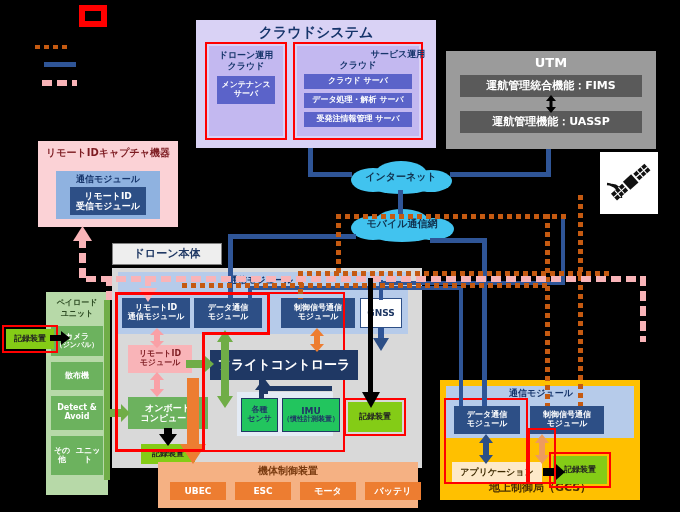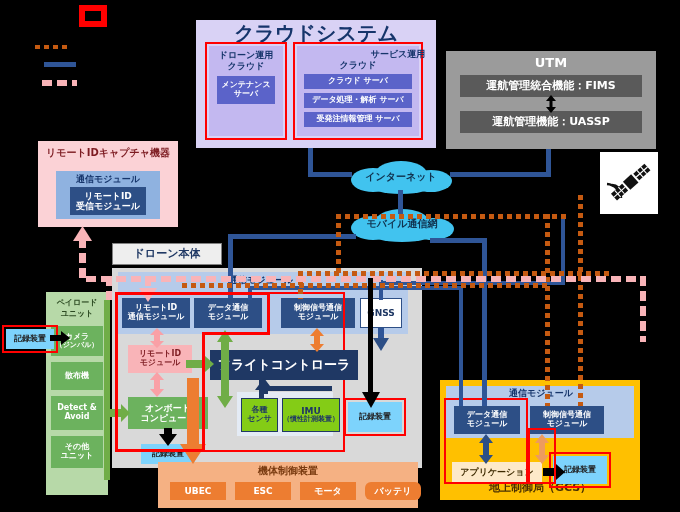--- a/index.html
+++ b/index.html
@@ -16,25 +16,25 @@
   .redline{border:2.5px solid #ff0000;}
   .gray-outer{background:#9b9b9b;}
   .gray-inner{background:#5a5a5a;color:#fff;}
   .pink-outer{background:#fbd2d6;}
   .blue-mod{background:#8fb2e0;color:#16356b;}
   .blue-dark{background:#2d4f86;color:#fff;}
   .navy{background:#1f3864;color:#fff;}
   .pinkbox{background:#f9b4b8;color:#7d1c22;}
   .greenbox{background:#6cb25e;color:#fff;}
   .greenpane{background:#b7d9a8;color:#2c4a22;}
-  .graybox{background:#7dd3fc;color:#222;}
+  .graybox{background:#84cc16;color:#222;}
   .orangepane{background:#f5b183;color:#7a3b10;}
   .orangebox{background:#ed7d31;color:#fff;}
   .whitebox{background:#fff;color:#1f3864;border:1.5px solid #2d4f86;}
-  .sensbox{background:#84cc16;color:#1f3864;border:1.5px solid #1f3864;}
+  .sensbox{background:#22c55e;color:#1f3864;border:1.5px solid #1f3864;}
   .yellowpane{background:#ffc000;color:#4a3000;}
   .creambox{background:#fde9c9;color:#3d2a00;}
   .graypane{background:#d9d9d9;}
   .lightblue-pane{background:#b6cbea;color:#16356b;}
 
   
   .ln{position:absolute;}
   .blue-s{background:#2f5597;}
   .black-s{background:#000;}
 
@@ -42,21 +42,21 @@
   .vdot-orange{background-image:repeating-linear-gradient(to bottom,#c55a11 0 5px,transparent 5px 9px);}
   .hdash-pink{background-image:repeating-linear-gradient(to right,#f9b4b8 0 10px,transparent 10px 15px);}
   .vdash-pink{background-image:repeating-linear-gradient(to bottom,#f9b4b8 0 10px,transparent 10px 15px);}
 
   .t7{font-size:7px;font-weight:bold;}
   .t8{font-size:8px;font-weight:bold;}
   .t9{font-size:9px;font-weight:bold;}
   .t10{font-size:10px;font-weight:bold;}
   .t11{font-size:11px;font-weight:bold;}
   .t13{font-size:13px;font-weight:bold;}
-  .t14{font-size:20px;font-weight:bold;}
+  .t14{font-size:14px;font-weight:bold;}
   svg{display:block;overflow:visible;}
 </style>
 </head>
 <body>
 
 <div id="stage">
 
   <div class="abs" style="left:79px;top:5px;width:28px;height:22px;border:6px solid #ff0000;"></div>
 
   <div class="abs ln hdot-orange" style="left:35px;top:45px;width:32px;height:4px;"></div>
@@ -216,37 +216,37 @@
 
   <div class="abs redline" style="left:344px;top:398px;width:62px;height:38px;">
     <div class="abs graybox ctr t8" style="left:2px;top:2px;width:54px;height:30px;">記録装置</div>
   </div>
 
   <div class="abs orangepane" style="left:158px;top:462px;width:260px;height:46px;">
     <div class="abs ctr t10" style="left:0;top:2px;width:260px;height:14px;">機体制御装置</div>
     <div class="abs orangebox ctr t9" style="left:12px;top:20px;width:56px;height:18px;">UBEC</div>
     <div class="abs orangebox ctr t9" style="left:77px;top:20px;width:56px;height:18px;">ESC</div>
     <div class="abs orangebox ctr t9" style="left:142px;top:20px;width:56px;height:18px;">モータ</div>
-    <div class="abs orangebox ctr t9" style="left:207px;top:20px;width:56px;height:18px;border-radius:6px;">バッテリ</div>
+    <div class="abs orangebox ctr t9" style="left:207px;top:20px;width:56px;height:18px;">バッテリ</div>
   </div>
 
   <div class="abs greenpane" style="left:46px;top:292px;width:62px;height:203px;">
     <div class="abs ctr t8" style="left:0;top:6px;width:62px;height:11px;">ペイロード</div>
     <div class="abs ctr t8" style="left:0;top:17px;width:62px;height:11px;">ユニット</div>
 
     <div class="abs greenbox ctr" style="left:5px;top:34px;width:52px;height:30px;flex-direction:column;">
       <span class="t8">カメラ</span>
       <span class="t7">（ジンバル）</span>
     </div>
     <div class="abs greenbox ctr t8" style="left:5px;top:70px;width:52px;height:28px;">散布機</div>
     <div class="abs greenbox ctr" style="left:5px;top:104px;width:52px;height:34px;flex-direction:column;">
       <span class="t8">Detect &amp;</span>
       <span class="t8">Avoid</span>
     </div>
-    <div class="abs greenbox ctr" style="left:5px;top:144px;width:52px;height:32px;flex-direction:column;">
+    <div class="abs greenbox ctr" style="left:5px;top:144px;width:52px;height:39px;flex-direction:row;">
       <span class="t8">その他</span>
       <span class="t8">ユニット</span>
     </div>
   </div>
 
   <div class="abs redline" style="left:2px;top:325px;width:56px;height:28px;">
     <div class="abs graybox ctr t8" style="left:2px;top:2px;width:48px;height:20px;">記録装置</div>
   </div>
   <svg class="abs" style="left:50px;top:331px;" width="20" height="14" viewBox="0 0 20 14">
     <path d="M0 4 L11 4 L11 0 L20 7 L11 14 L11 10 L0 10 Z" fill="#000"></path>

